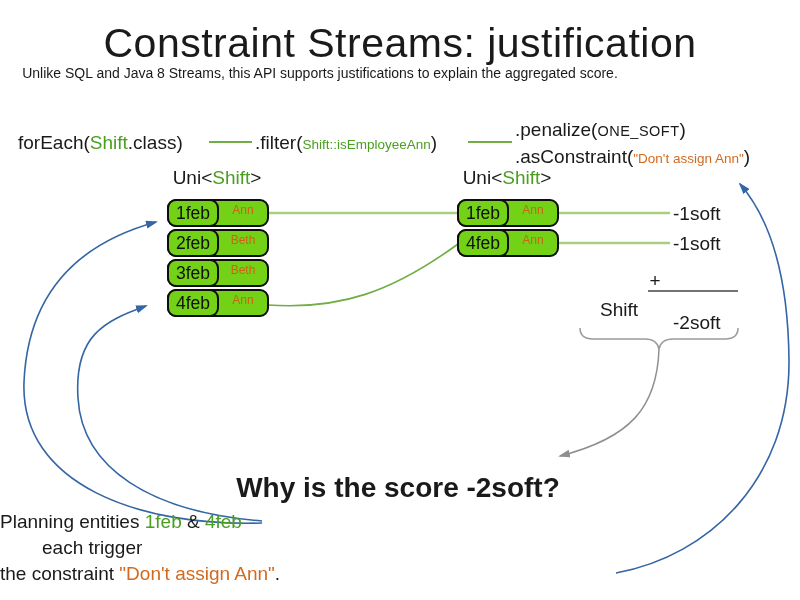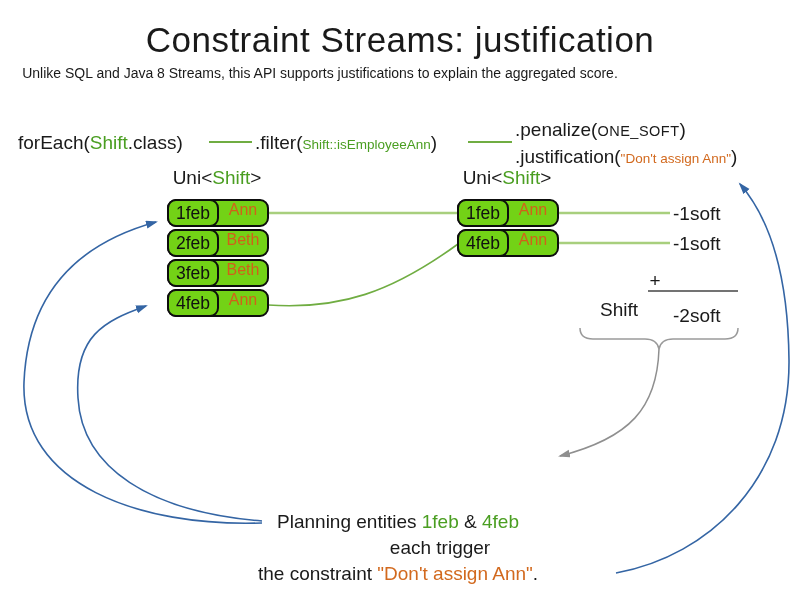--- a/index.html
+++ b/index.html
@@ -2,47 +2,47 @@
 <html><head>
 <meta charset="utf-8">
 <style>
   html,body{margin:0;padding:0;background:#fff;}
   #slide{position:relative;width:800px;height:600px;background:#ffffff;overflow:hidden;
          font-family:"Liberation Sans","DejaVu Sans",sans-serif;color:#1a1a1a;}
   .abs{position:absolute;white-space:nowrap;}
   #overlay{position:absolute;left:0;top:0;width:800px;height:600px;z-index:0;}
   .z1{z-index:1;}
   
-  .title{left:0;top:20px;width:800px;text-align:center;font-size:35px;letter-spacing:.5px;}
+  .title{left:0;top:20px;width:800px;text-align:center;font-size:41px;letter-spacing:.5px;}
   .subtitle{left:0;top:65px;width:640px;text-align:center;font-size:14px;}
   
   .code{font-size:19px;}
   .code small{font-size:13.5px;}
   .code .mid{font-size:14.5px;letter-spacing:.5px;}
   .green{color:#4a9e21;}
   .orange{color:#d2691e;}
   
   .typelabel{font-size:19px;text-align:center;}
   
   .stream{display:flex;flex-direction:column;gap:2px;}
   .srow{position:relative;width:102px;height:28px;background:#73d216;
         border:2px solid #0d0d0d;border-radius:9px;box-sizing:border-box;}
   .srow .date{position:absolute;left:-2px;top:-2px;width:52px;height:28px;background:#73d216;
         border:2px solid #0d0d0d;border-radius:9px;box-sizing:border-box;
         display:flex;align-items:center;justify-content:center;font-size:17.5px;color:#111;}
   .srow .emp{position:absolute;left:50px;right:0;top:-2px;height:21px;
-        display:flex;align-items:center;justify-content:center;font-size:16px;color:#d2601a;}
+        display:flex;align-items:center;justify-content:center;font-size:12px;color:#d2601a;}
   .penalty{font-size:19px;}
   
   .plus{font-size:19px;}
   .sumline{background:#737373;height:2px;}
   .scorelbl,.scoreval{font-size:19px;}
   
   .why{left:0;top:472px;width:796px;text-align:center;font-size:28px;font-weight:bold;}
-  .expl{left:0;width:796px;text-align:center;font-size:19px;}
+  .expl{left:0;width:796px;text-align:left;font-size:19px;}
 </style>
 </head>
 <body>
 
 <div id="slide">
 
   <svg id="overlay" viewBox="0 0 800 600">
     <defs>
       <marker id="mblue" markerUnits="userSpaceOnUse" markerWidth="14" markerHeight="10" refX="10" refY="4" orient="auto">
         <path d="M0,0 L12,4 L0,8 Z" fill="#3465a4"></path>
@@ -70,21 +70,21 @@
 
   <div class="abs title z1">Constraint Streams: justification</div>
   <div class="abs subtitle z1">Unlike SQL and Java 8 Streams, this API supports justifications to explain the aggregated score.</div>
 
   <div class="abs code z1" style="left:255px;top:132px;"><span>.filter(</span><small class="green">Shift::isEmployeeAnn</small><span>)</span></div>
 
   <div class="abs code z1" style="left:18px;top:132px;"><span>forEach(</span><span class="green">Shift</span><span>.class)</span></div>
 
   <div class="abs code z1" style="left:515px;top:119px;"><span>.penalize(</span><span class="mid">ONE_SOFT</span><span>)</span></div>
 
-  <div class="abs code z1" style="left:515px;top:146px;"><span>.justification(</span><small class="orange">"Don't assign Ann"</small><span>)</span></div>
+  <div class="abs code z1" style="left:515px;top:146px;"><span>.asConstraint(</span><small class="orange">"Don't assign Ann"</small><span>)</span></div>
 
   <div class="abs typelabel z1" style="left:162px;top:167px;width:110px;"><span>Uni&lt;</span><span class="green">Shift</span><span>&gt;</span></div>
 
   <div class="abs typelabel z1" style="left:452px;top:167px;width:110px;"><span>Uni&lt;</span><span class="green">Shift</span><span>&gt;</span></div>
 
   <div class="abs stream z1" style="left:167px;top:199px;">
     <div class="srow">
       <div class="date">1feb</div>
       <div class="emp">Ann</div>
     </div>
@@ -112,19 +112,20 @@
       <div class="emp">Ann</div>
     </div>
   </div>
 
   <div class="abs penalty z1" style="left:673px;top:203px;">-1soft</div>
   <div class="abs penalty z1" style="left:673px;top:233px;">-1soft</div>
 
   <div class="abs plus z1" style="left:640px;top:270px;width:30px;text-align:center;">+</div>
   <div class="abs sumline z1" style="left:648px;top:290px;width:90px;"></div>
   <div class="abs scorelbl z1" style="left:573px;top:299px;width:65px;text-align:right;">Shift</div>
-  <div class="abs scoreval z1" style="left:673px;top:305px;">-2soft</div>
+  <div class="abs scoreval z1" style="left:673px;top:312px;">-2soft</div>
 
+  <div class="abs why z1">Why is the score -2soft?</div>
   <div class="abs expl z1" style="top:511px;"><span>Planning entities </span><span class="green">1feb</span><span> &amp; </span><span class="green">4feb</span></div>
   <div class="abs expl z1" style="top:537px;padding-left:42px;">each trigger</div>
   <div class="abs expl z1" style="top:563px;"><span>the constraint </span><span class="orange">"Don't assign Ann"</span><span>.</span></div>
 
 </div>
 
 </body></html>

